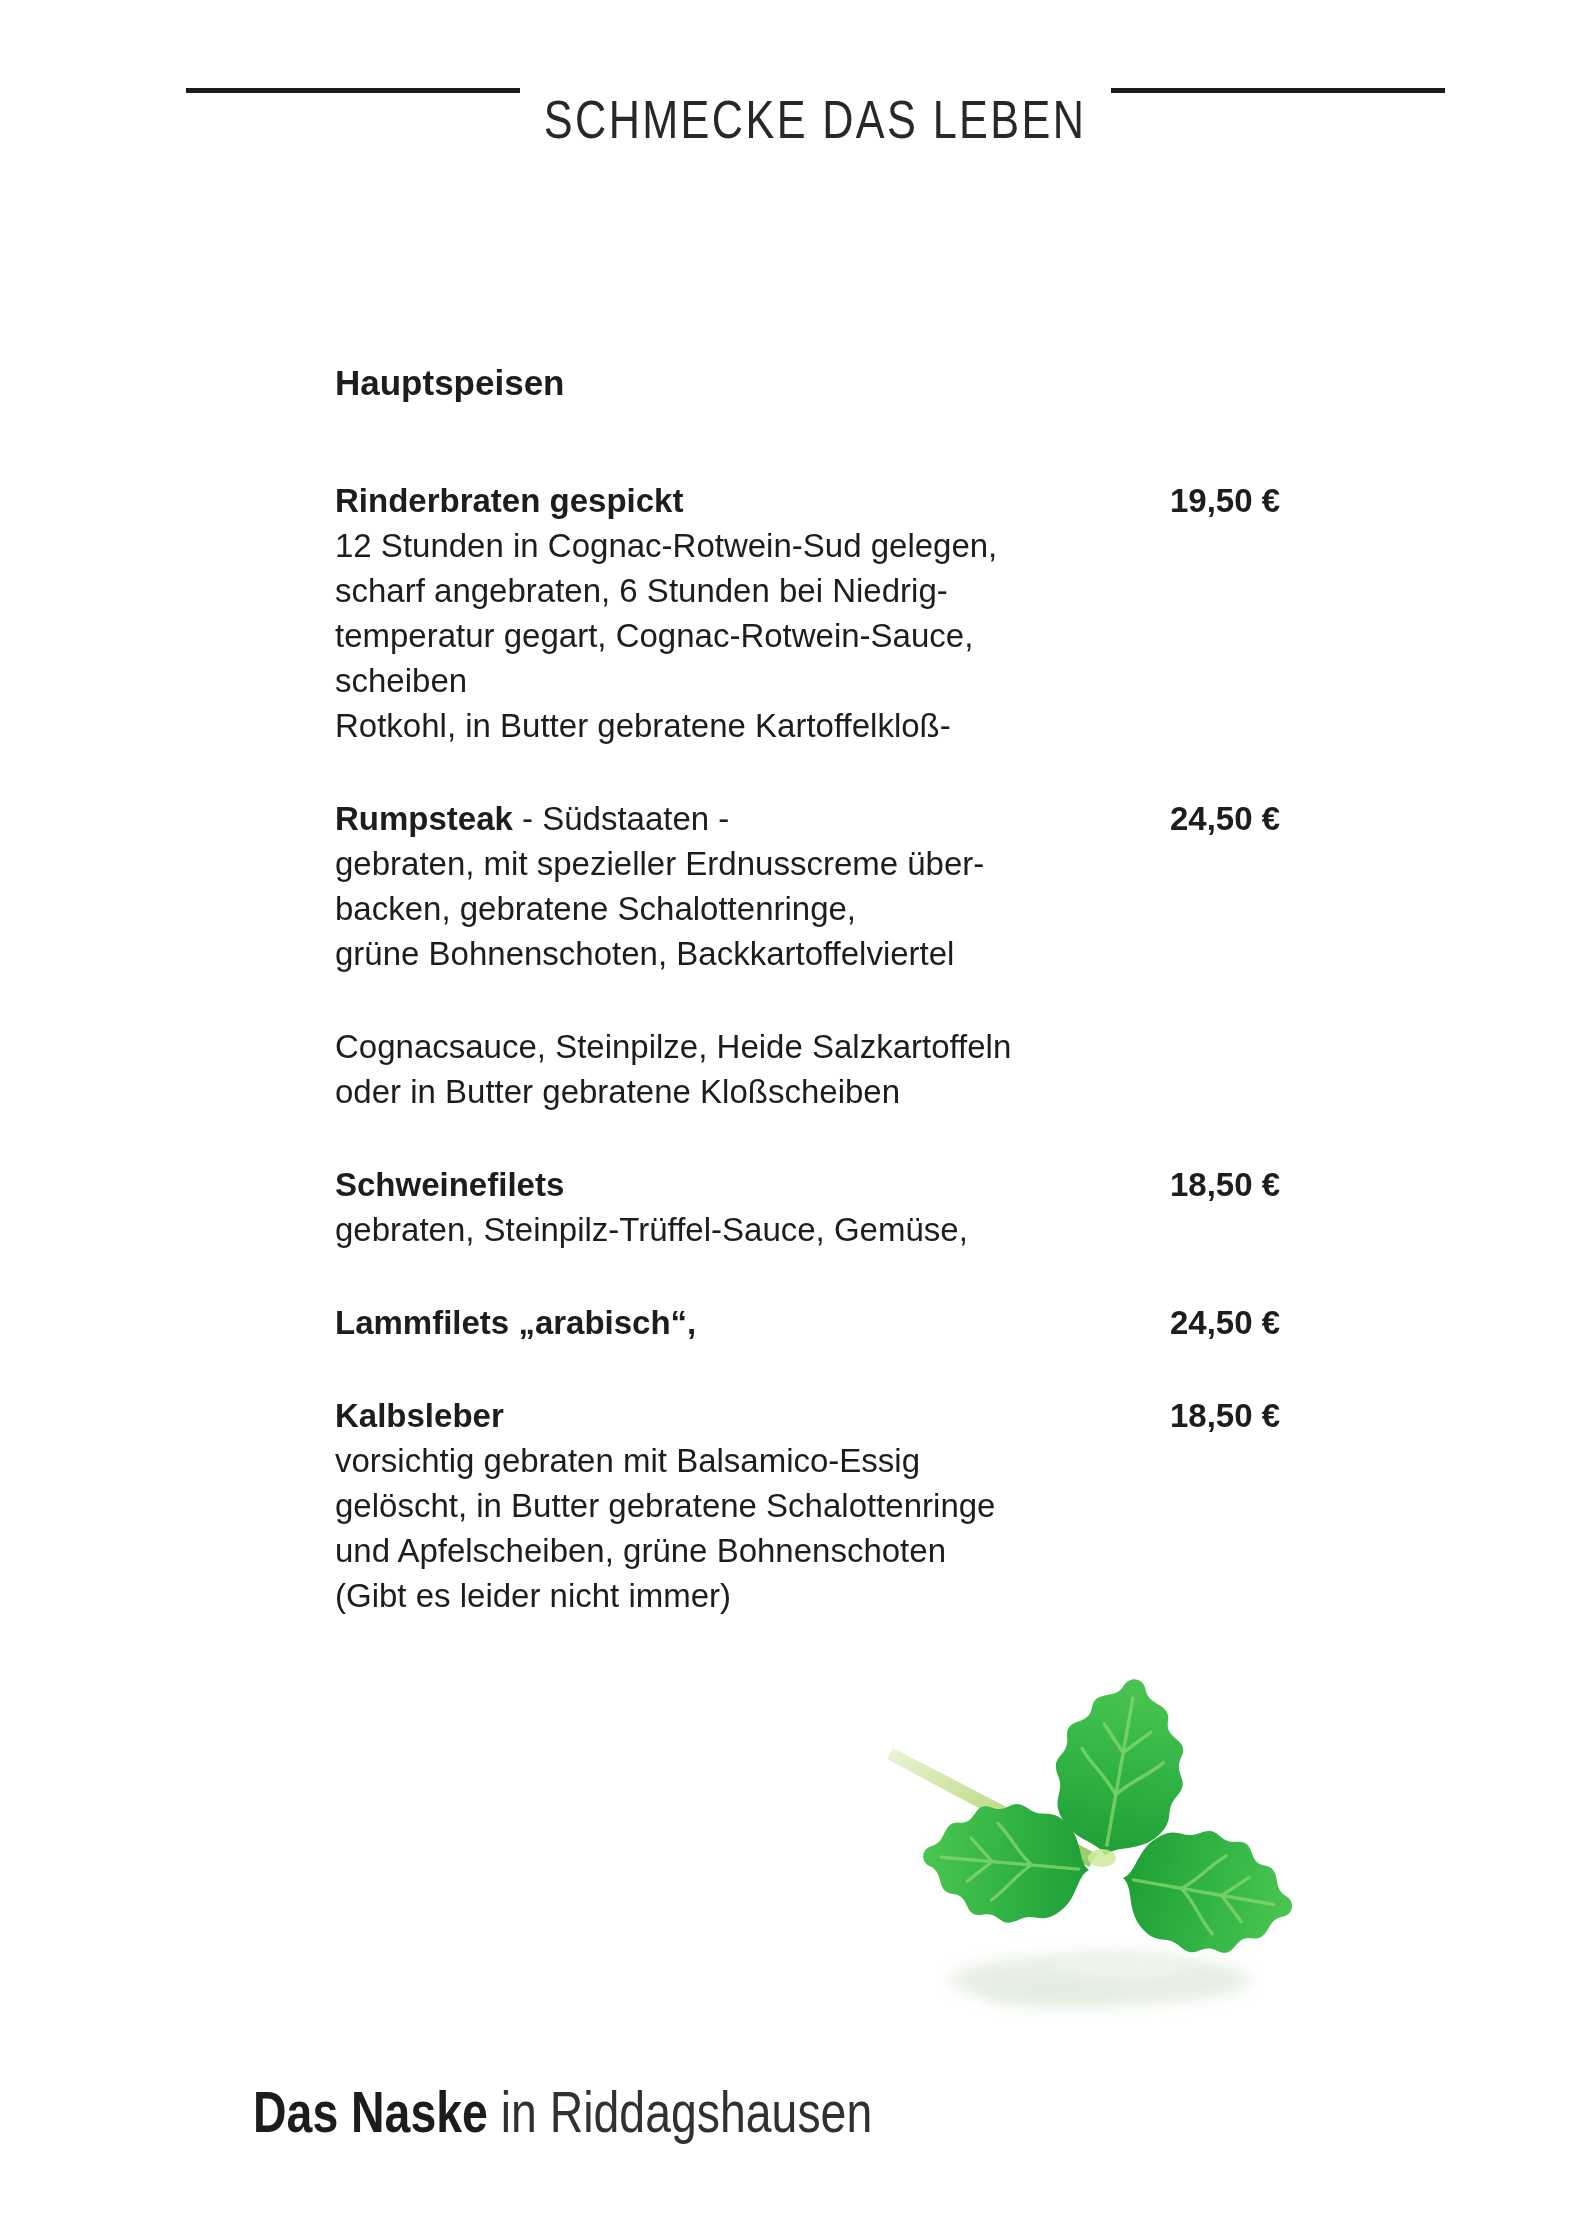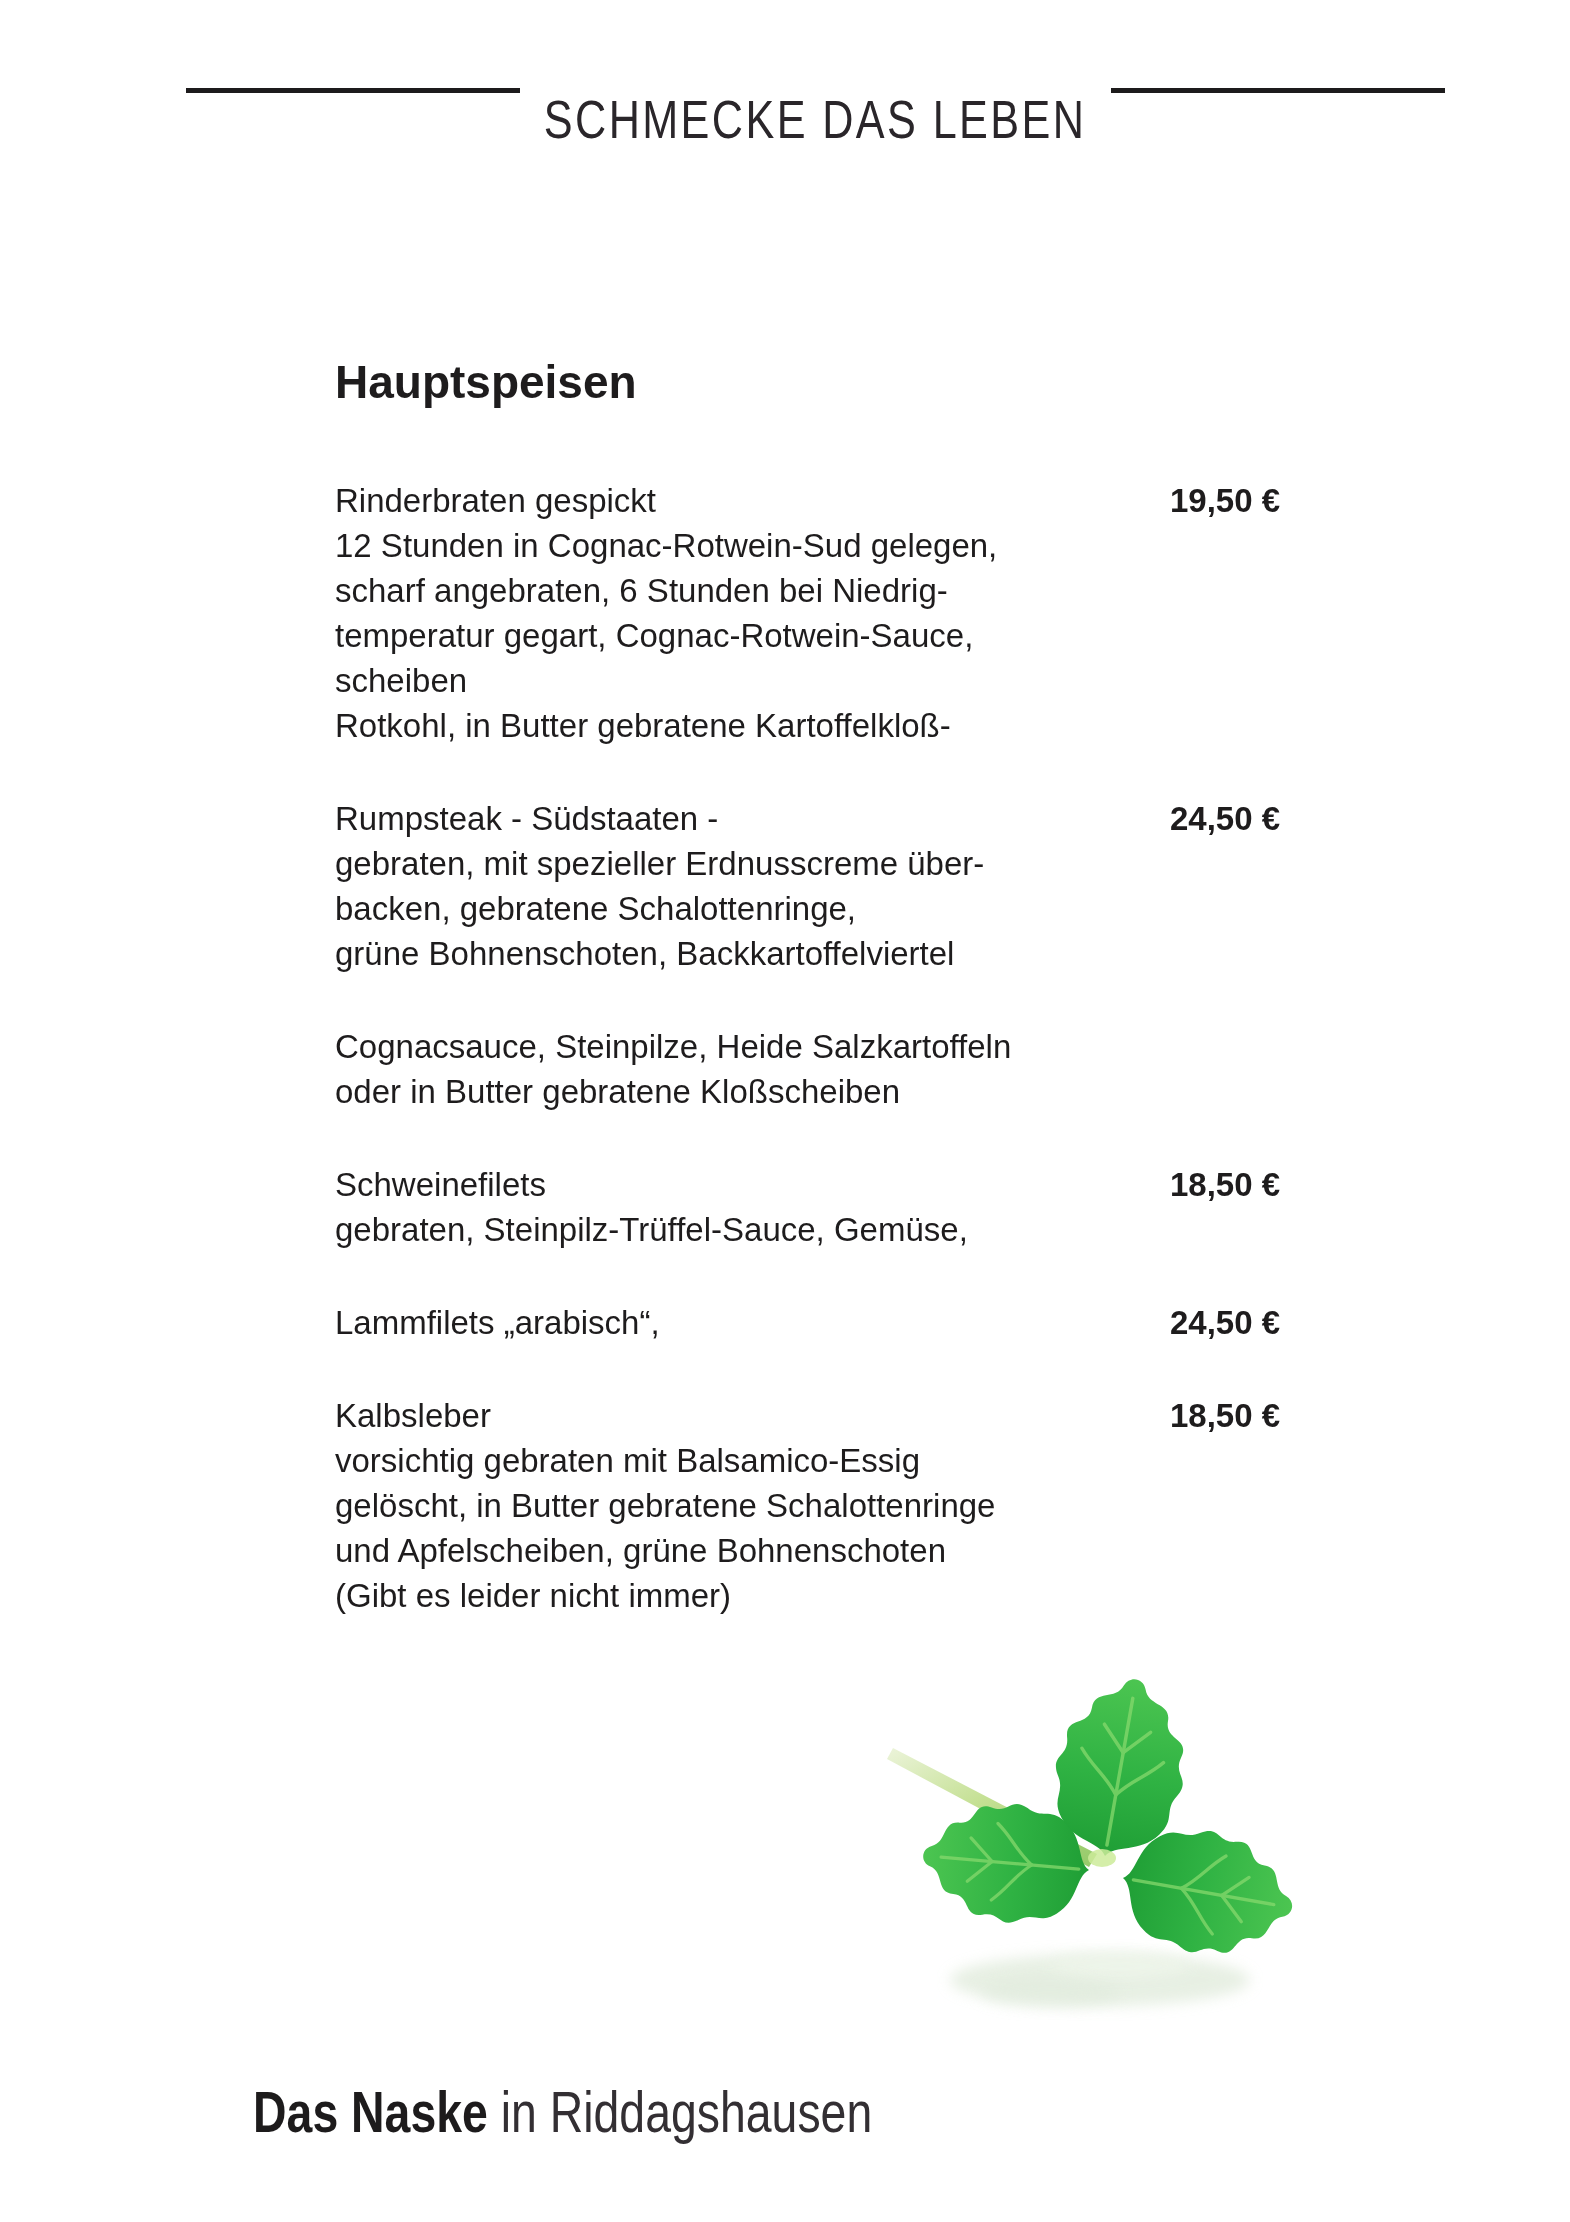--- a/index.html
+++ b/index.html
@@ -72,32 +72,32 @@
     position: absolute;
     left: 335px;
     top: 360px;
     width: 1000px;
     font-size: 33px;
     line-height: 45px;
     color: #1e1c1d;
   }
   .section-title {
     font-weight: 700;
-    font-size: 46px;
+    font-size: 35px;
     margin: 0 0 73px 0;
   }
   .item {
     position: relative;
     margin-bottom: 48px;
   }
   .item-title-row {
     position: relative;
   }
   .item-name {
-    font-weight: 400;
+    font-weight: 700;
   }
   .item-suffix {
     font-weight: 400;
   }
   .item-price {
     position: absolute;
     left: 835px;
     top: 0;
     font-weight: 700;
     white-space: nowrap;

